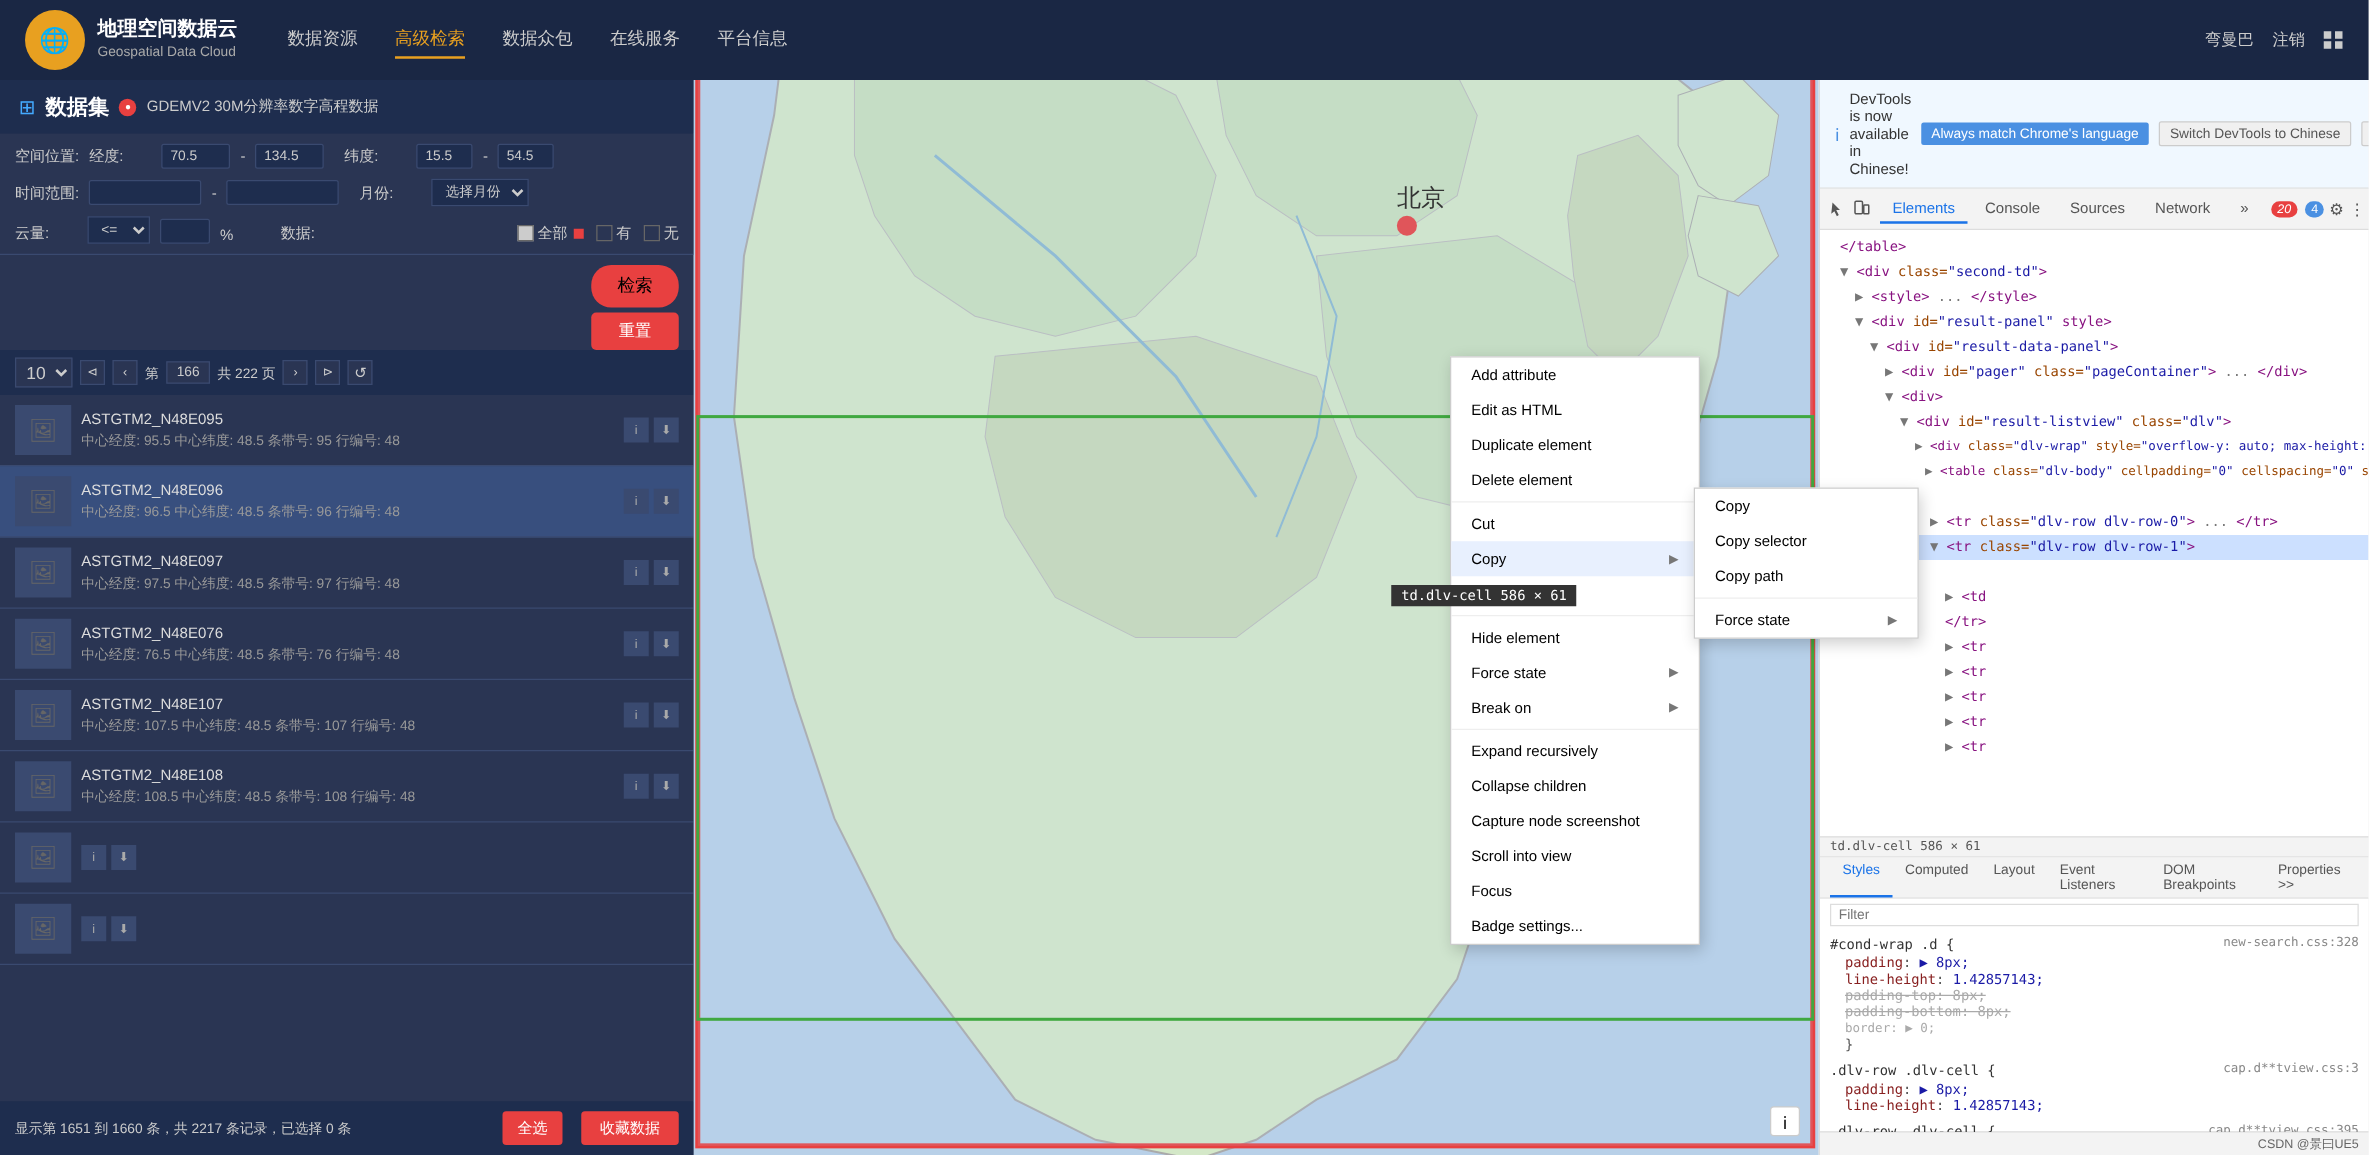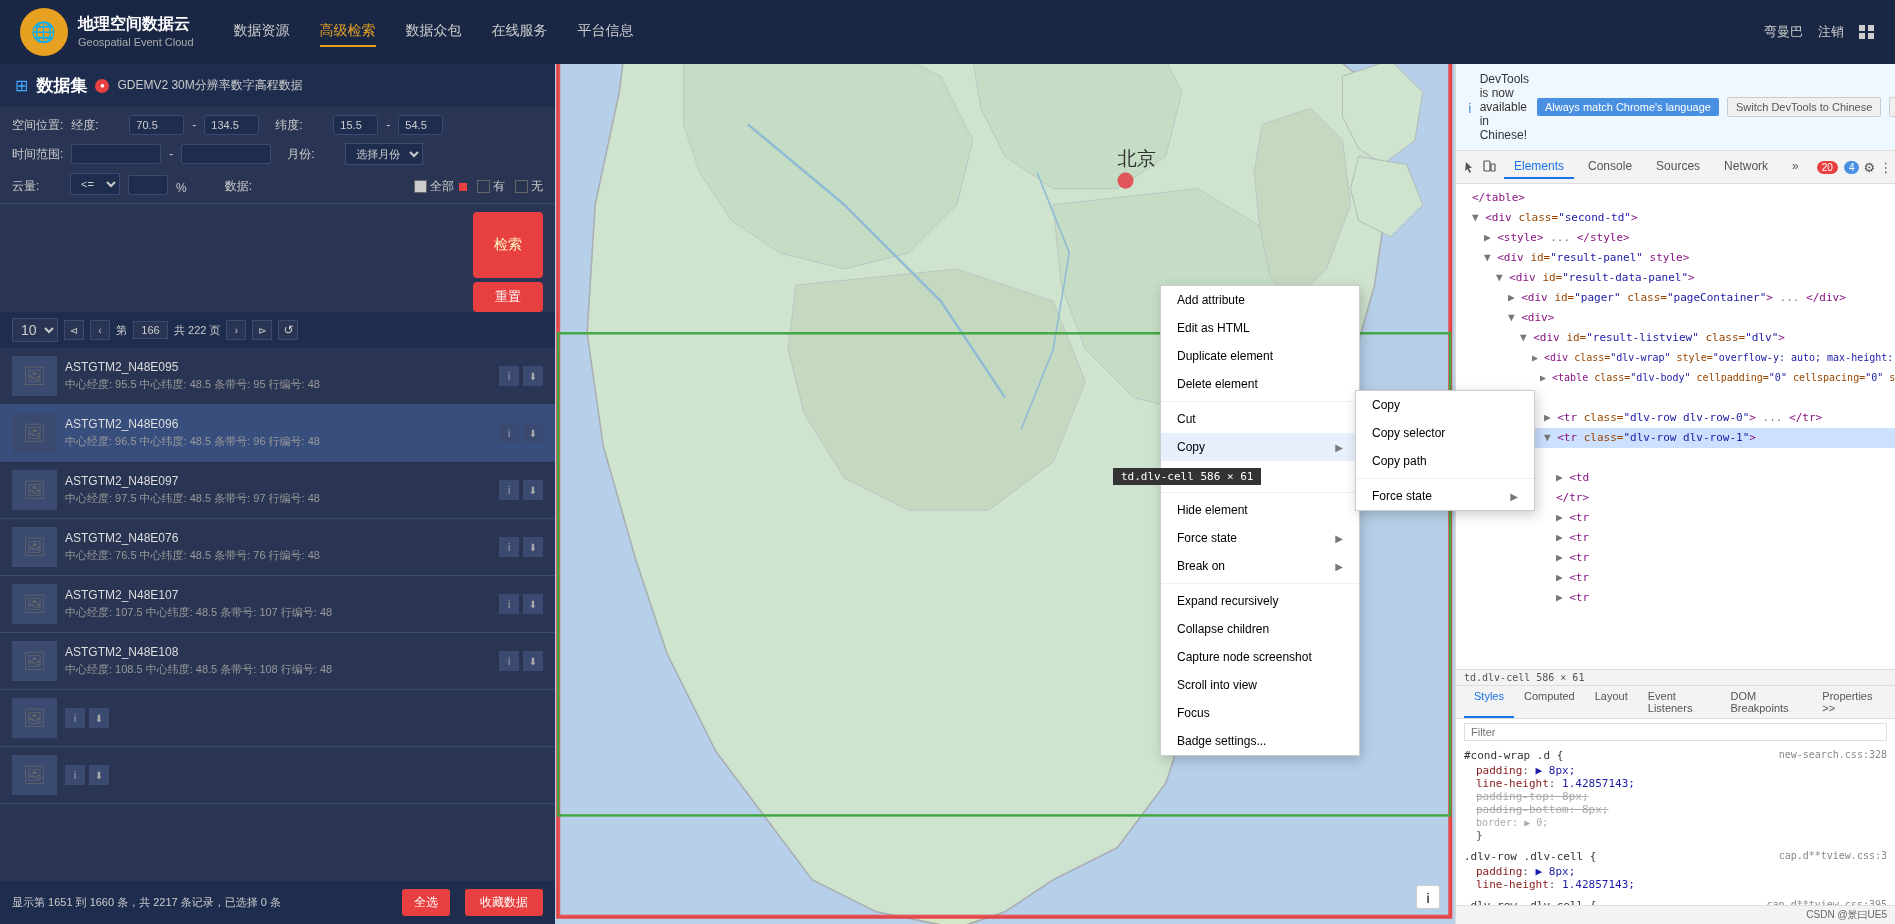--- a/index.html
+++ b/index.html
@@ -104,25 +104,25 @@
       border: 1px solid #3a4a70;
       color: #ccc;
       padding: 3px 6px;
       font-size: 11px;
       border-radius: 0;
     }
     .filter-dash { color: #ccc; }
 
     .search-btn {
       background: #e84040;
-      color: #fef9c3;
+      color: #000000;
       border: none;
-      padding: 24px 20px;
+      padding: 8px 20px;
       font-size: 14px;
-      border-radius: 4px;
+      border-radius: 16px;
       cursor: pointer;
       position: absolute;
       right: 15px;
       top: 80px;
     }
     .reset-btn {
       background: #e84040;
       color: white;
       border: none;
       padding: 6px 20px;
@@ -469,21 +469,21 @@
     }
   </style>
 </head>
 <body>
 
 <div class="navbar">
   <div class="navbar-logo">
     <div class="logo-icon">🌐</div>
     <div class="logo-text">
       <div class="main">地理空间数据云</div>
-      <div class="sub">Geospatial Event Cloud</div>
+      <div class="sub">Geospatial Data Cloud</div>
     </div>
   </div>
   <div class="nav-items">
     <span class="nav-item">数据资源</span>
     <span class="nav-item active">高级检索</span>
     <span class="nav-item">数据众包</span>
     <span class="nav-item">在线服务</span>
     <span class="nav-item">平台信息</span>
   </div>
   <div class="nav-right">
@@ -746,21 +746,21 @@
             <rect x="2" y="1" width="6" height="10" rx="1" fill="none" stroke="currentColor" stroke-width="1.2"></rect>
             <rect x="9" y="4" width="4" height="7" rx="0.5" fill="none" stroke="currentColor" stroke-width="1.2"></rect>
           </svg>
       </button>
       <div style="flex:1;"></div>
       <span class="devtools-tab active">Elements</span>
       <span class="devtools-tab">Console</span>
       <span class="devtools-tab">Sources</span>
       <span class="devtools-tab">Network</span>
       <span class="devtools-tab">»</span>
-      <span class="devtools-badge" style="margin-left:4px;">
+      <span class="devtools-badge" style="margin-left:4px;font-style:italic;">
         <span>20</span>
       </span>
       <span class="devtools-badge blue" style="margin-left:2px;">
         <span>4</span>
       </span>
       <button class="devtools-icon-btn">⚙</button>
       <button class="devtools-icon-btn">⋮</button>
 
     </div>
 

